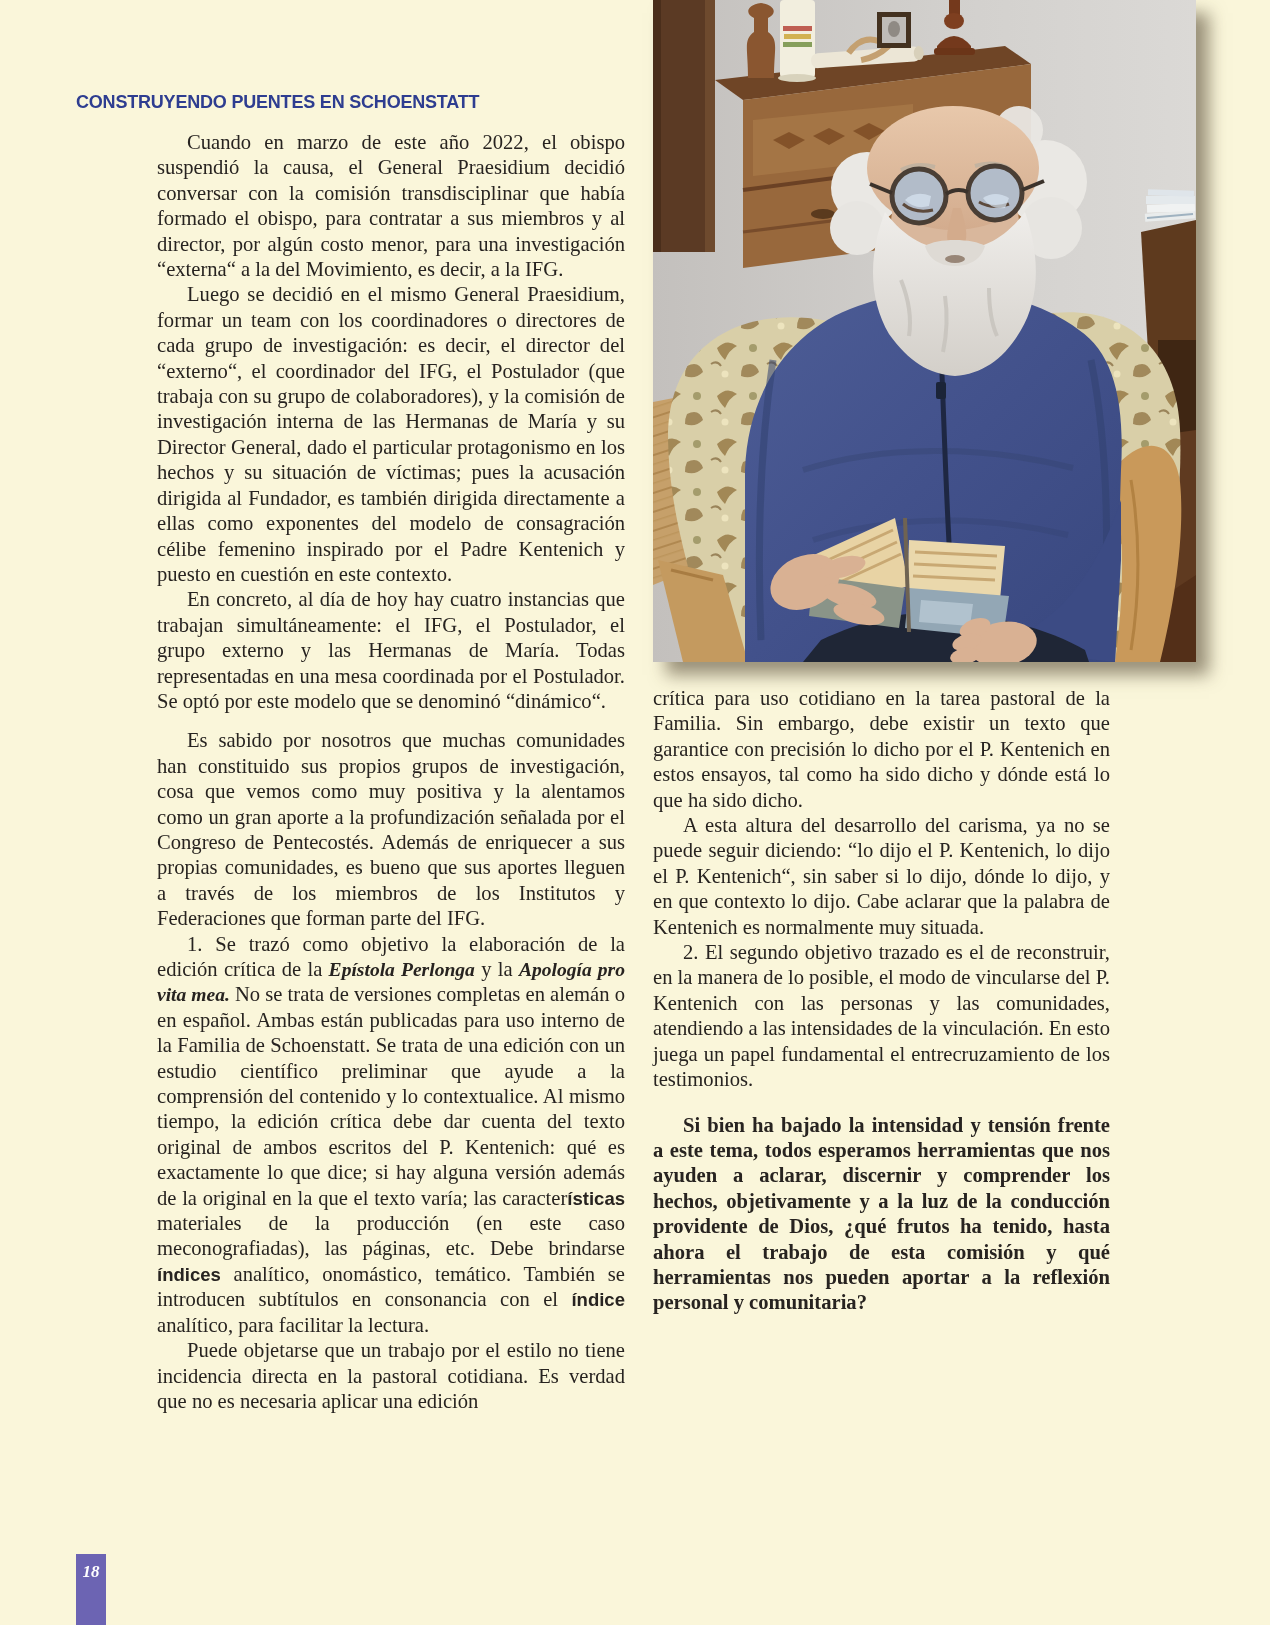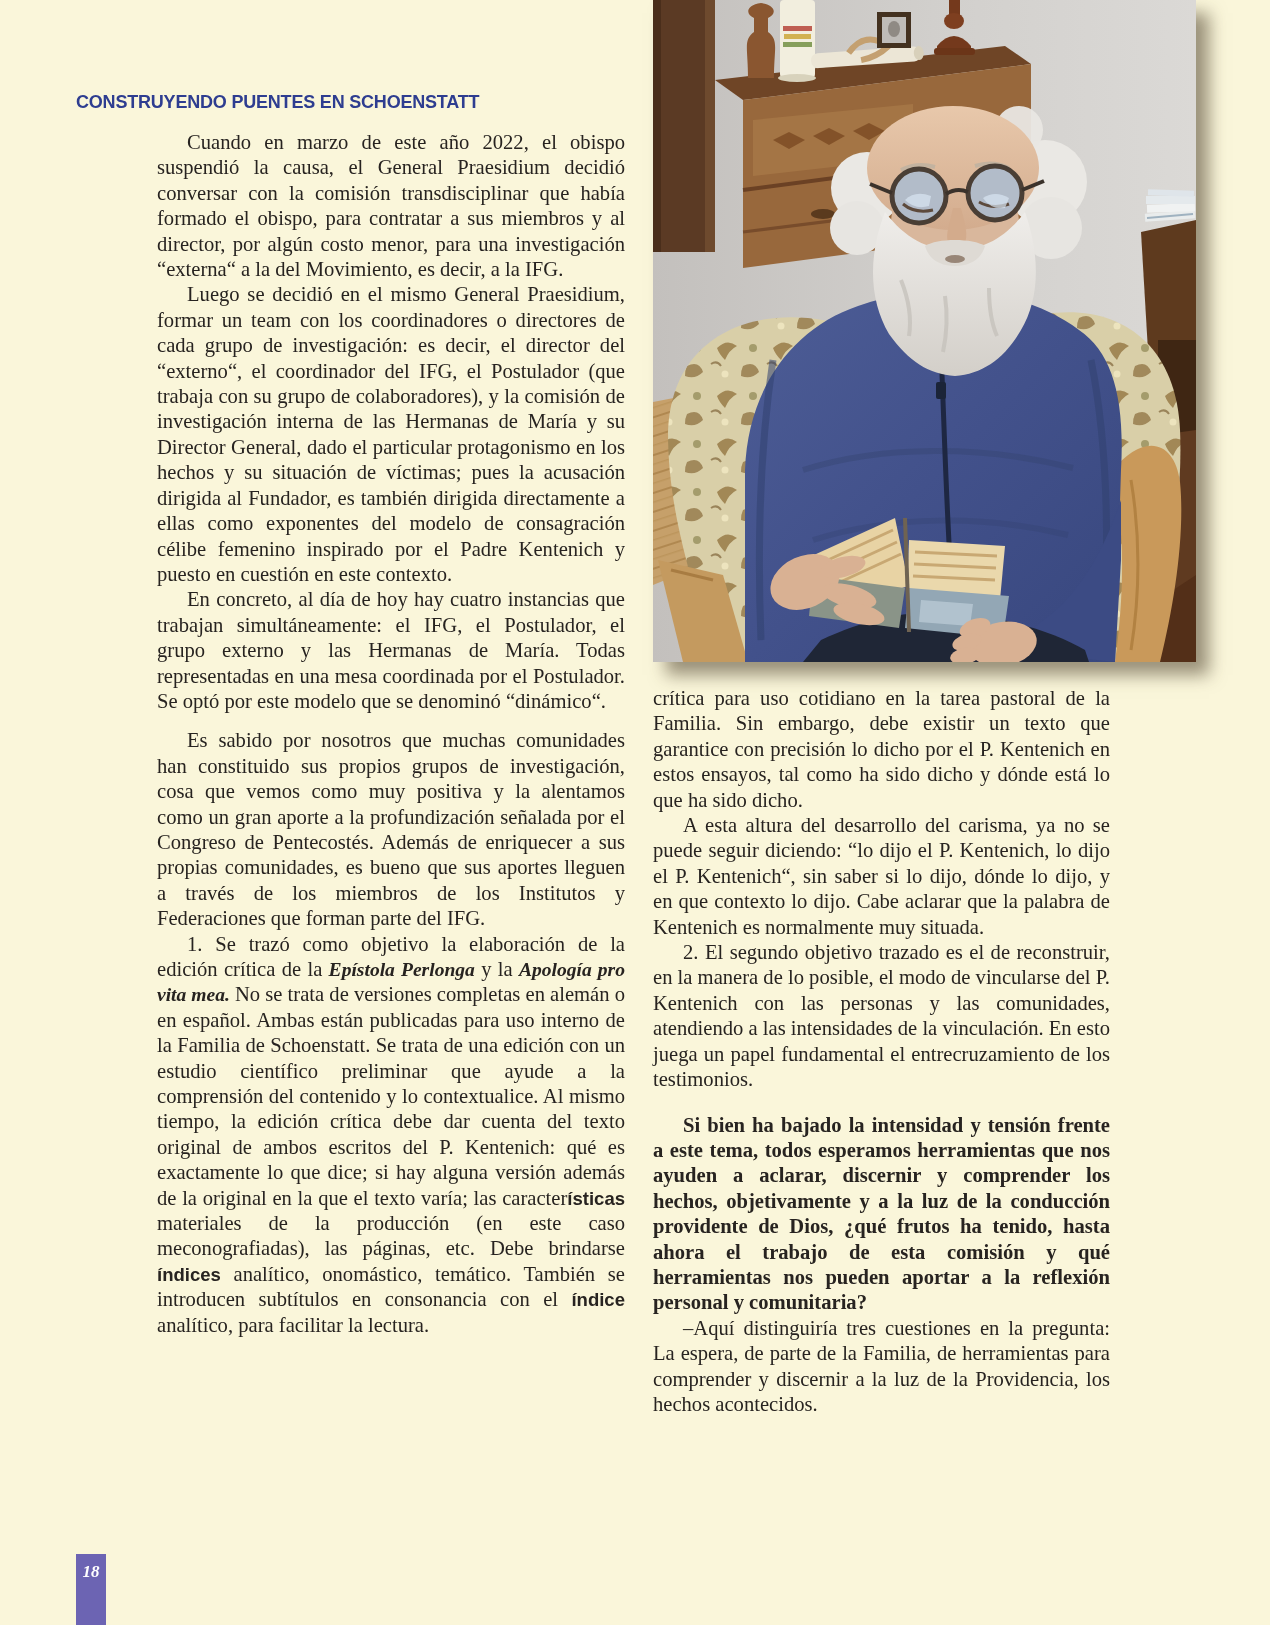--- a/index.html
+++ b/index.html
@@ -46,27 +46,27 @@
 <div id="page">
 
   <div id="section-header">CONSTRUYENDO PUENTES EN SCHOENSTATT</div>
 
   <div id="left-column" class="col">
       <p class="para indent"><span>Cuando en marzo de este año 2022, el obispo suspendió la causa, el General Praesidium decidió conversar con la comisión transdisciplinar que había formado el obispo, para contratar a sus miembros y al director, por algún costo menor, para una investigación “externa“ a la del Movimiento, es decir, a la IFG.</span></p>
       <p class="para indent"><span>Luego se decidió en el mismo General Praesidium, formar un team con los coordinadores o directores de cada grupo de investigación: es decir, el director del “externo“, el coordinador del IFG, el Postulador (que trabaja con su grupo de colaboradores), y la comisión de investigación interna de las Hermanas de María y su Director General, dado el particular protagonismo en los hechos y su situación de víctimas; pues la acusación dirigida al Fundador, es también dirigida directamente a ellas como exponentes del modelo de consagración célibe femenino inspirado por el Padre Kentenich y puesto en cuestión en este contexto.</span></p>
       <p class="para indent"><span>En concreto, al día de hoy hay cuatro instancias que trabajan simultáneamente: el IFG, el Postulador, el grupo externo y las Hermanas de María. Todas representadas en una mesa coordinada por el Postulador. Se optó por este modelo que se denominó “dinámico“.</span></p>
       <p class="para indent" style="margin-top: 14px;"><span>Es sabido por nosotros que muchas comunidades han constituido sus propios grupos de investigación, cosa que vemos como muy positiva y la alentamos como un gran aporte a la profundización señalada por el Congreso de Pentecostés. Además de enriquecer a sus propias comunidades, es bueno que sus aportes lleguen a través de los miembros de los Institutos y Federaciones que forman parte del IFG.</span></p>
       <p class="para indent"><span>1. Se trazó como objetivo la elaboración de la edición crítica de la </span><span class="run-title">Epístola Perlonga</span><span> y la </span><span class="run-title">Apología pro vita mea.</span><span> No se trata de versiones completas en alemán o en español. Ambas están publicadas para uso interno de la Familia de Schoenstatt. Se trata de una edición con un estudio científico preliminar que ayude a la comprensión del contenido y lo contextualice. Al mismo tiempo, la edición crítica debe dar cuenta del texto original de ambos escritos del P. Kentenich: qué es exactamente lo que dice; si hay alguna versión además de la original en la que el texto varía; las caracter</span><span class="run-sans">ísticas</span><span> materiales de la producción (en este caso meconografiadas), las páginas, etc. Debe brindarse </span><span class="run-sans">índices</span><span> analítico, onomástico, temático. También se introducen subtítulos en consonancia con el </span><span class="run-sans">índice</span><span> analítico, para facilitar la lectura.</span></p>
+      <p class="para indent"><span>Puede objetarse que un trabajo por el estilo no tiene incidencia directa en la pastoral cotidiana. Es verdad que no es necesaria aplicar una edición</span></p>
     </div>
   <div id="right-column" class="col">
       <p class="para"><span>crítica para uso cotidiano en la tarea pastoral de la Familia. Sin embargo, debe existir un texto que garantice con precisión lo dicho por el P. Kentenich en estos ensayos, tal como ha sido dicho y dónde está lo que ha sido dicho.</span></p>
       <p class="para indent"><span>A esta altura del desarrollo del carisma, ya no se puede seguir diciendo: “lo dijo el P. Kentenich, lo dijo el P. Kentenich“, sin saber si lo dijo, dónde lo dijo, y en que contexto lo dijo. Cabe aclarar que la palabra de Kentenich es normalmente muy situada.</span></p>
       <p class="para indent"><span>2. El segundo objetivo trazado es el de reconstruir, en la manera de lo posible, el modo de vincularse del P. Kentenich con las personas y las comunidades, atendiendo a las intensidades de la vinculación. En esto juega un papel fundamental el entrecruzamiento de los testimonios.</span></p>
       <p class="para indent bold" style="margin-top: 20px;"><span>Si bien ha bajado la intensidad y tensión frente a este tema, todos esperamos herramientas que nos ayuden a aclarar, discernir y comprender los hechos, objetivamente y a la luz de la conducción providente de Dios, ¿qué frutos ha tenido, hasta ahora el trabajo de esta comisión y qué herramientas nos pueden aportar a la reflexión personal y comunitaria?</span></p>
-      <p class="para indent"><span>–Aquí distinguiría tres cuestiones en la pregunta: La espera, de parte de la Familia, de herramientas para comprender y discernir a la luz de la Providencia, los hechos acontecidos.</span></p>
     </div>
 
   <div id="article-photo">
     <svg width="543" height="662" viewBox="0 0 543 662" xmlns="http://www.w3.org/2000/svg">
       <defs>
         <linearGradient id="wallGrad" x1="0" y1="0" x2="1" y2="0">
           <stop offset="0" stop-color="#c3c0bd"></stop>
             <stop offset="0.55" stop-color="#d2d0cd"></stop>
             <stop offset="1" stop-color="#dbd9d6"></stop>
         </linearGradient>

